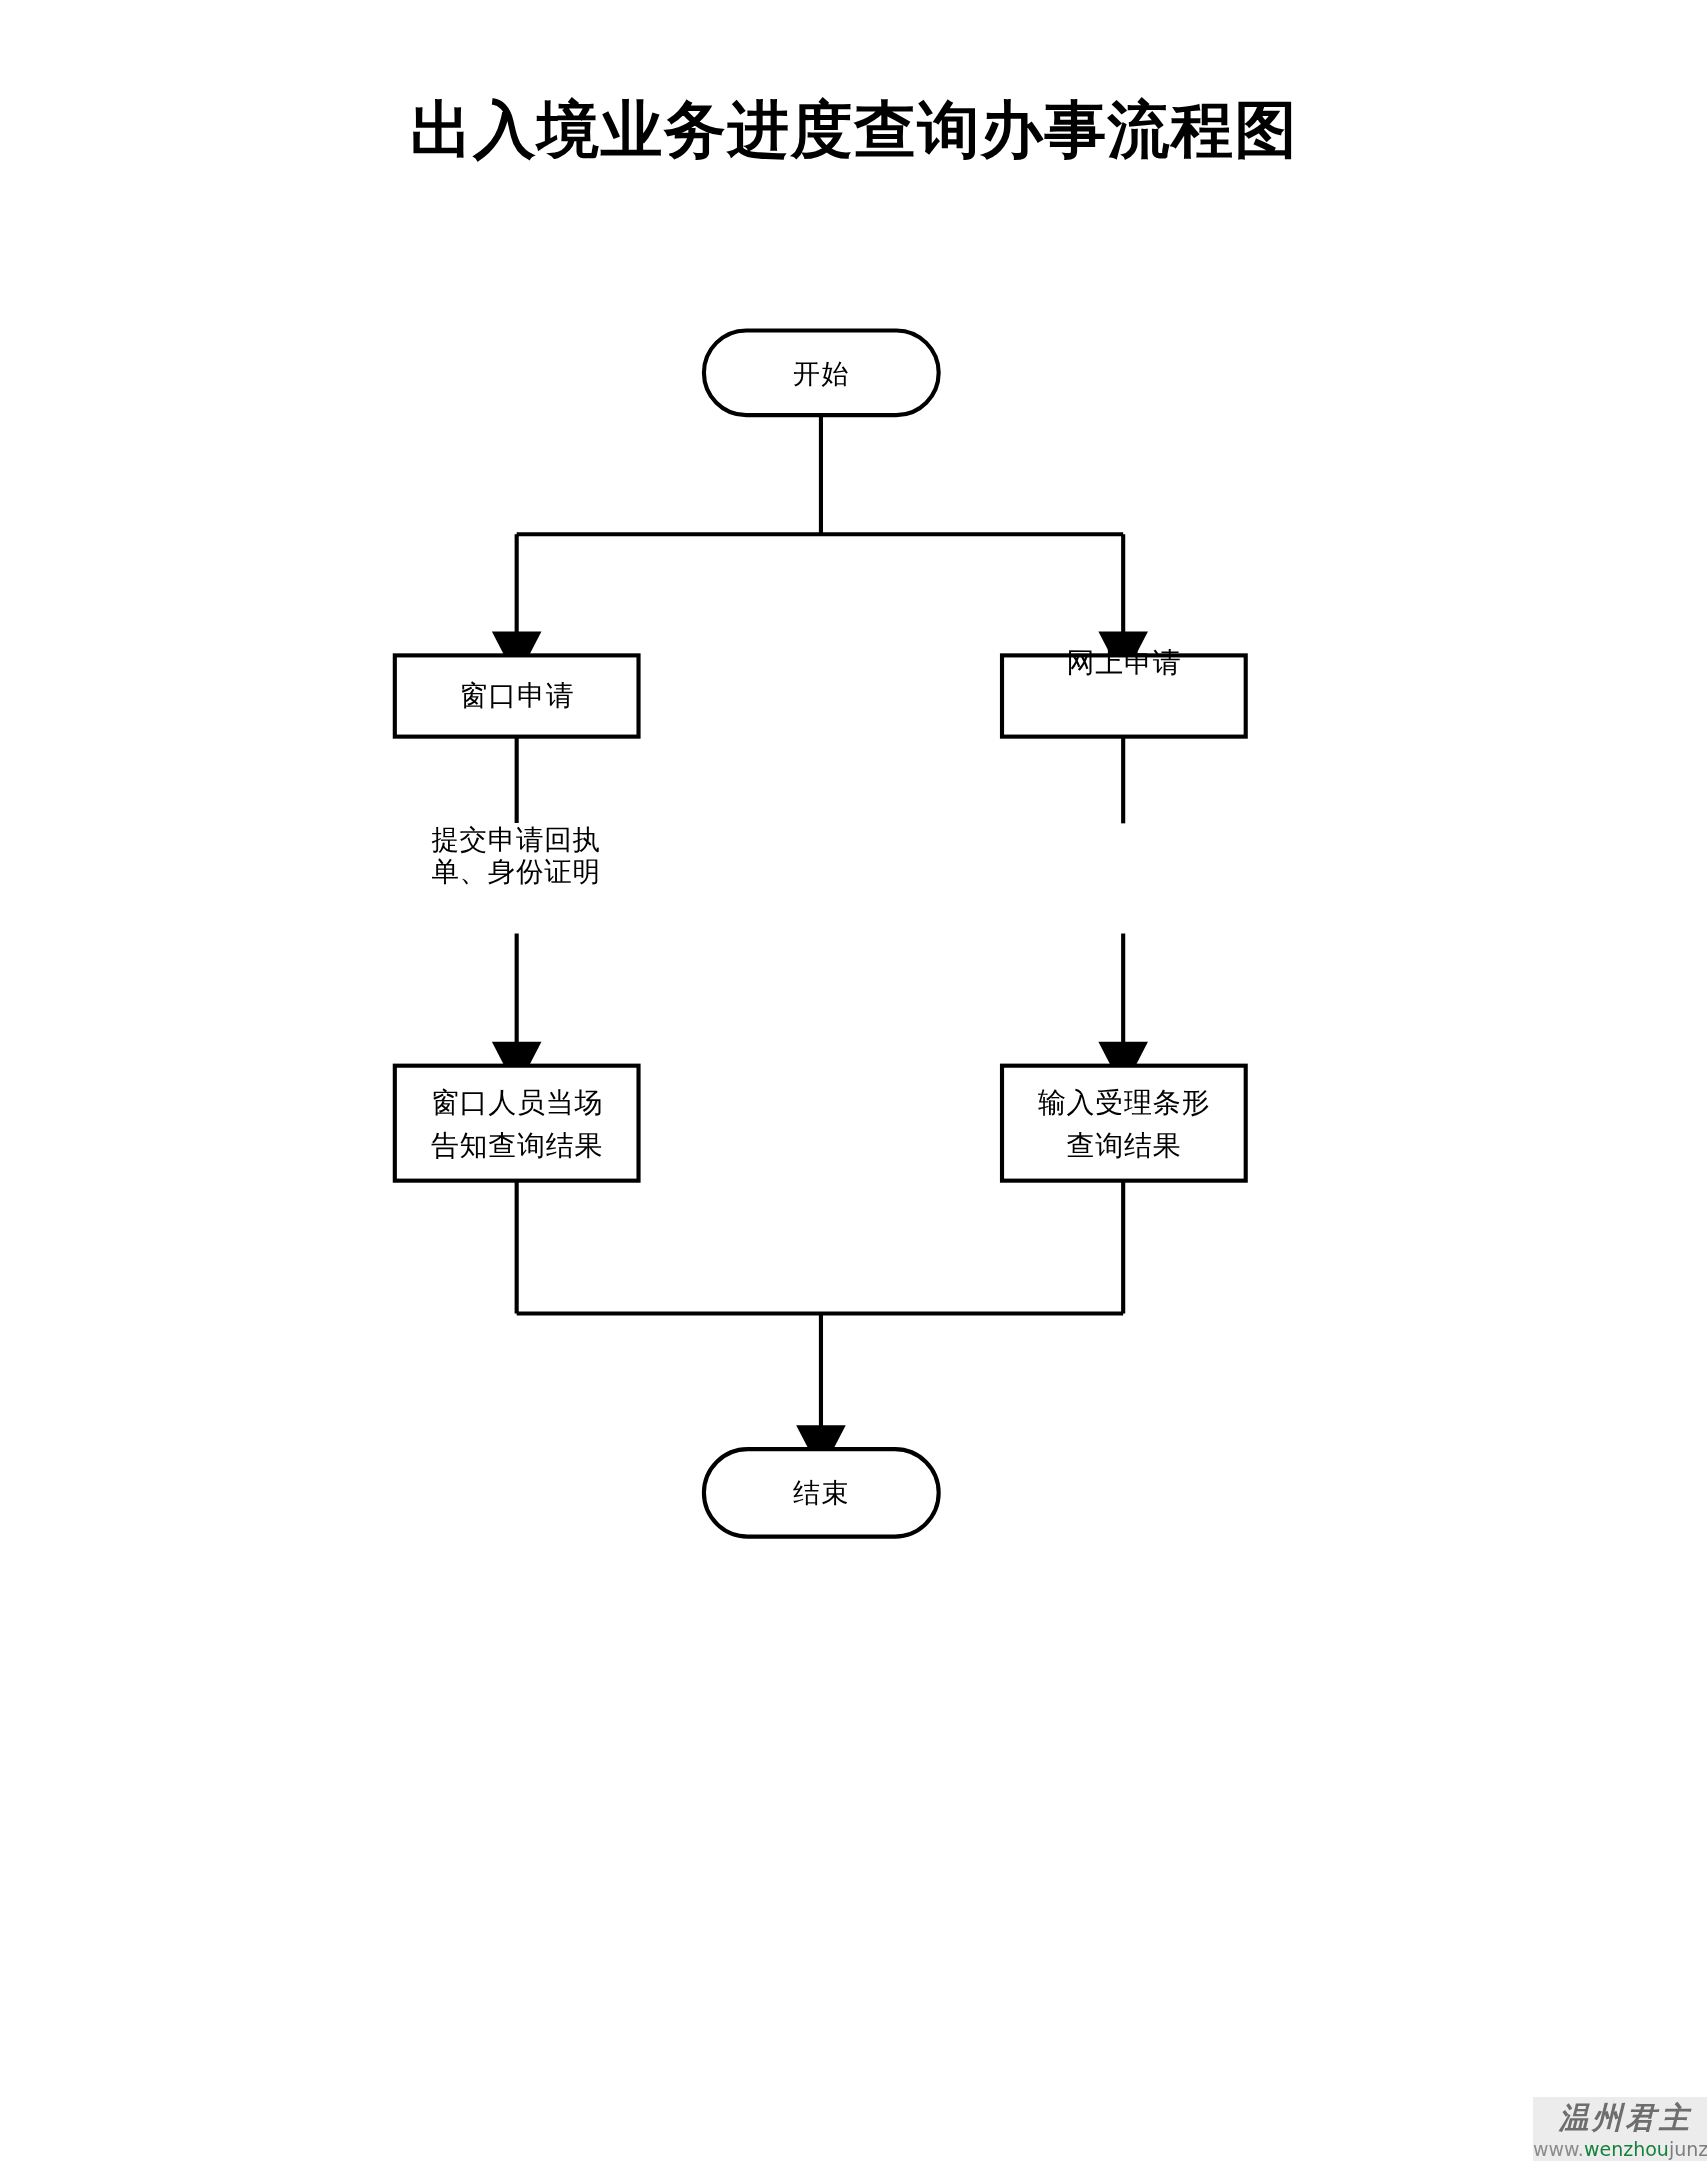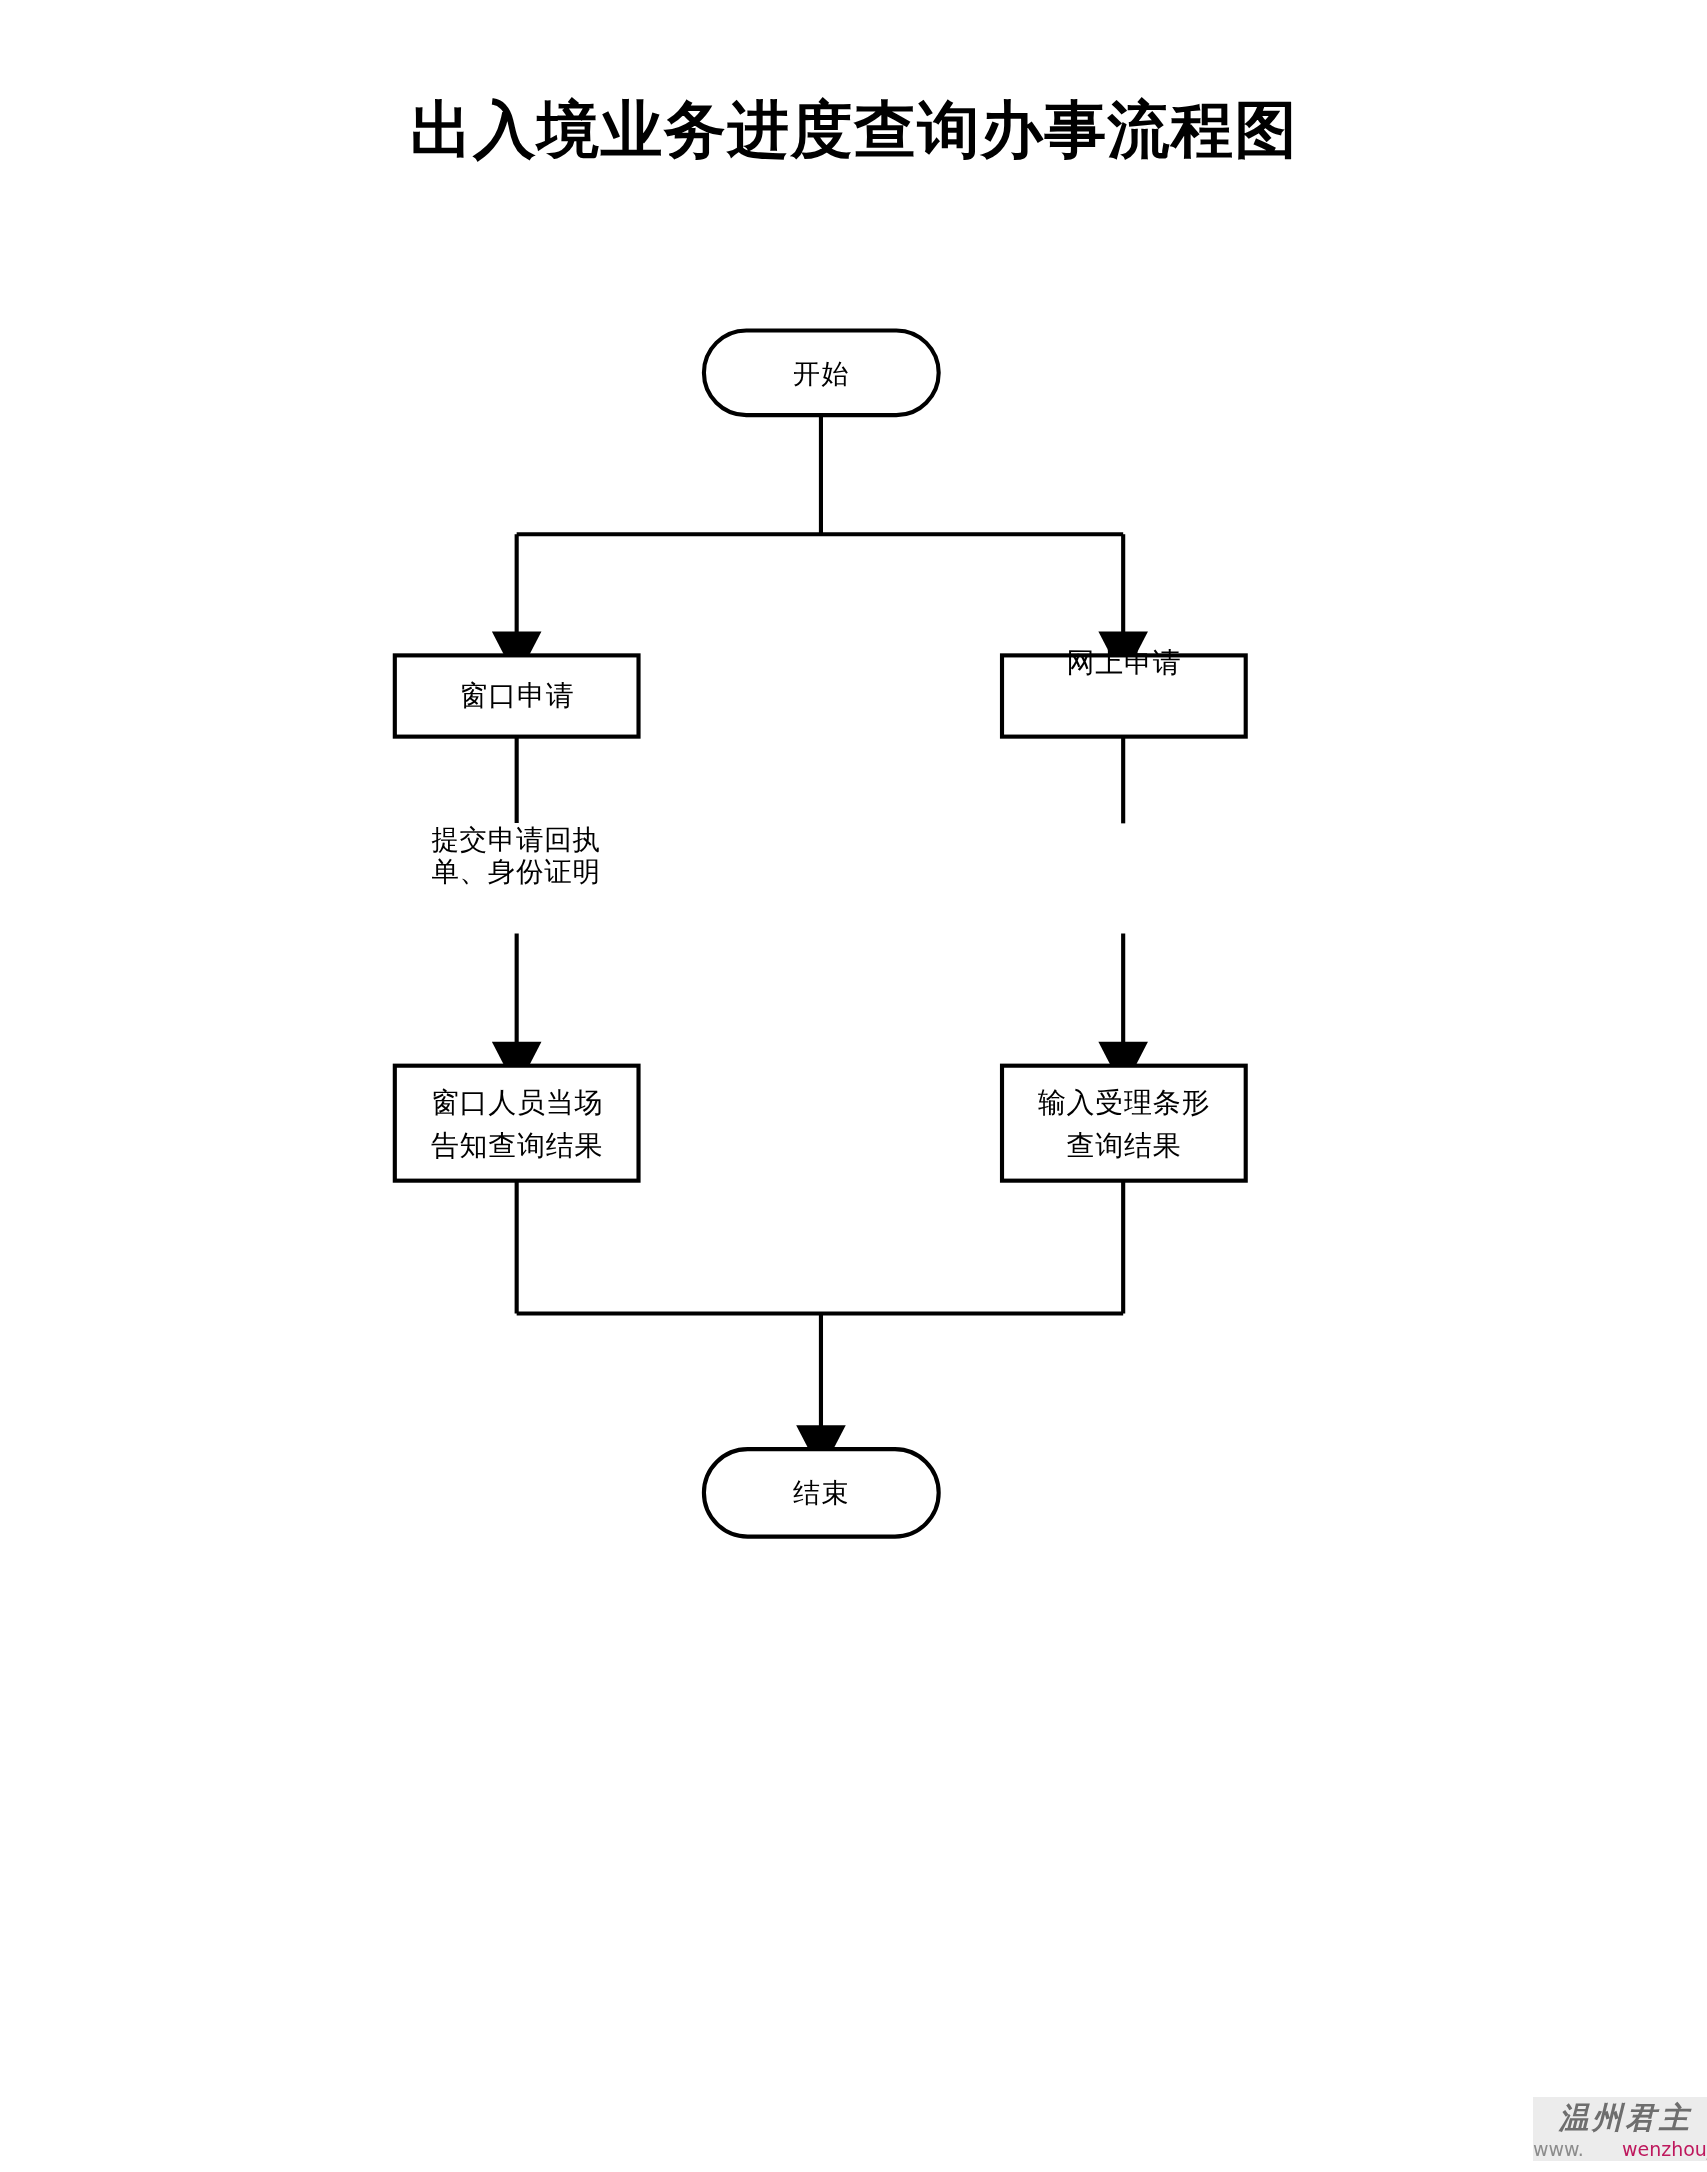--- a/index.html
+++ b/index.html
@@ -114,21 +114,21 @@
     left: 0;
     top: 41px;
     width: 185px;
     text-align: center;
     font-size: 19px;
     line-height: 23.4px;
     font-family: "DejaVu Sans", "Liberation Sans", sans-serif;
     white-space: nowrap;
   }
   .wm-gray  { color: #8c8c8c; }
-  .wm-green { color: #be185d; margin-left: 38px; }
+  .wm-green { color: #15803d; }
   .wm-dark  { color: #7d7d7d; }
 </style>
 </head>
 <body>
 
 <div id="page">
 
   <div class="title">出入境业务进度查询办事流程图</div>
 
   <svg class="flow-svg" viewBox="0 0 2480 3155">

